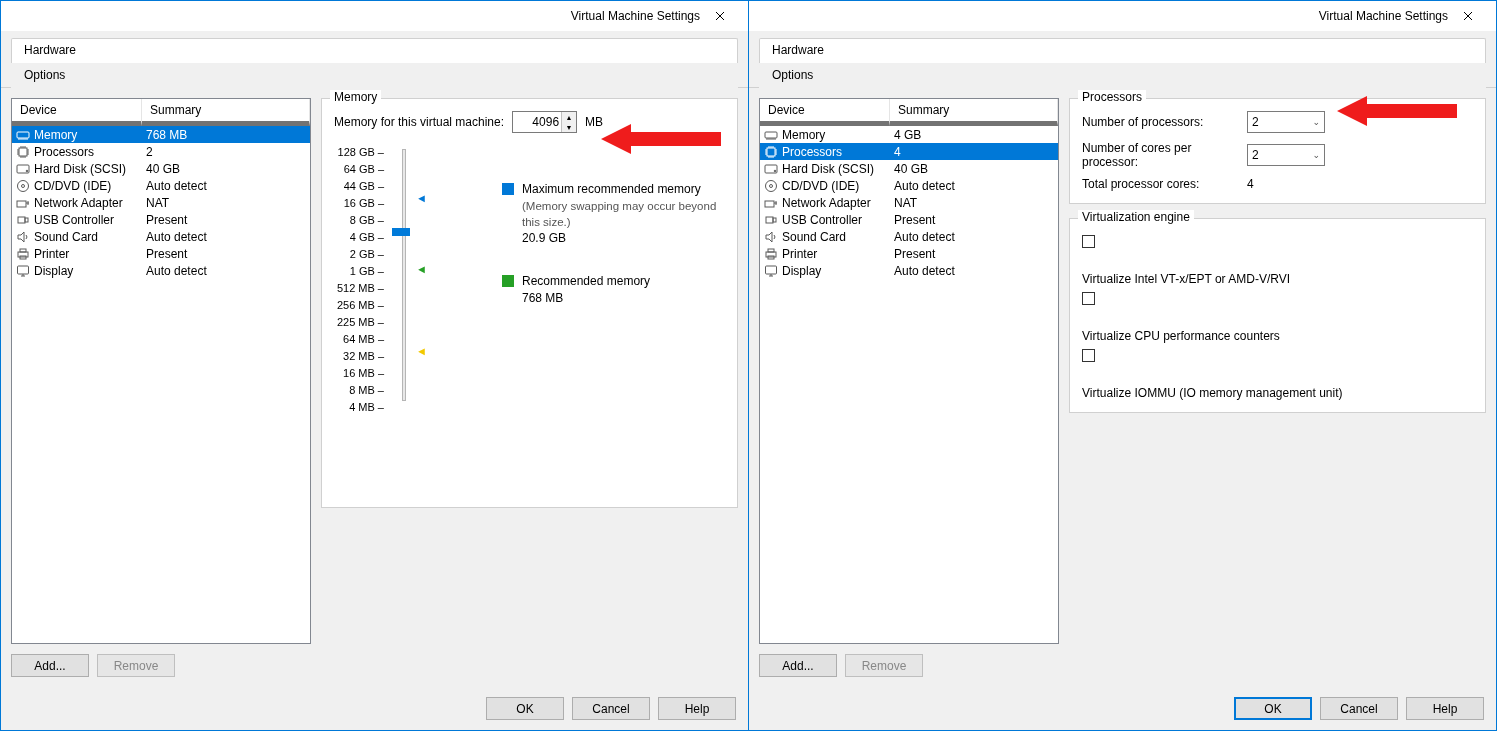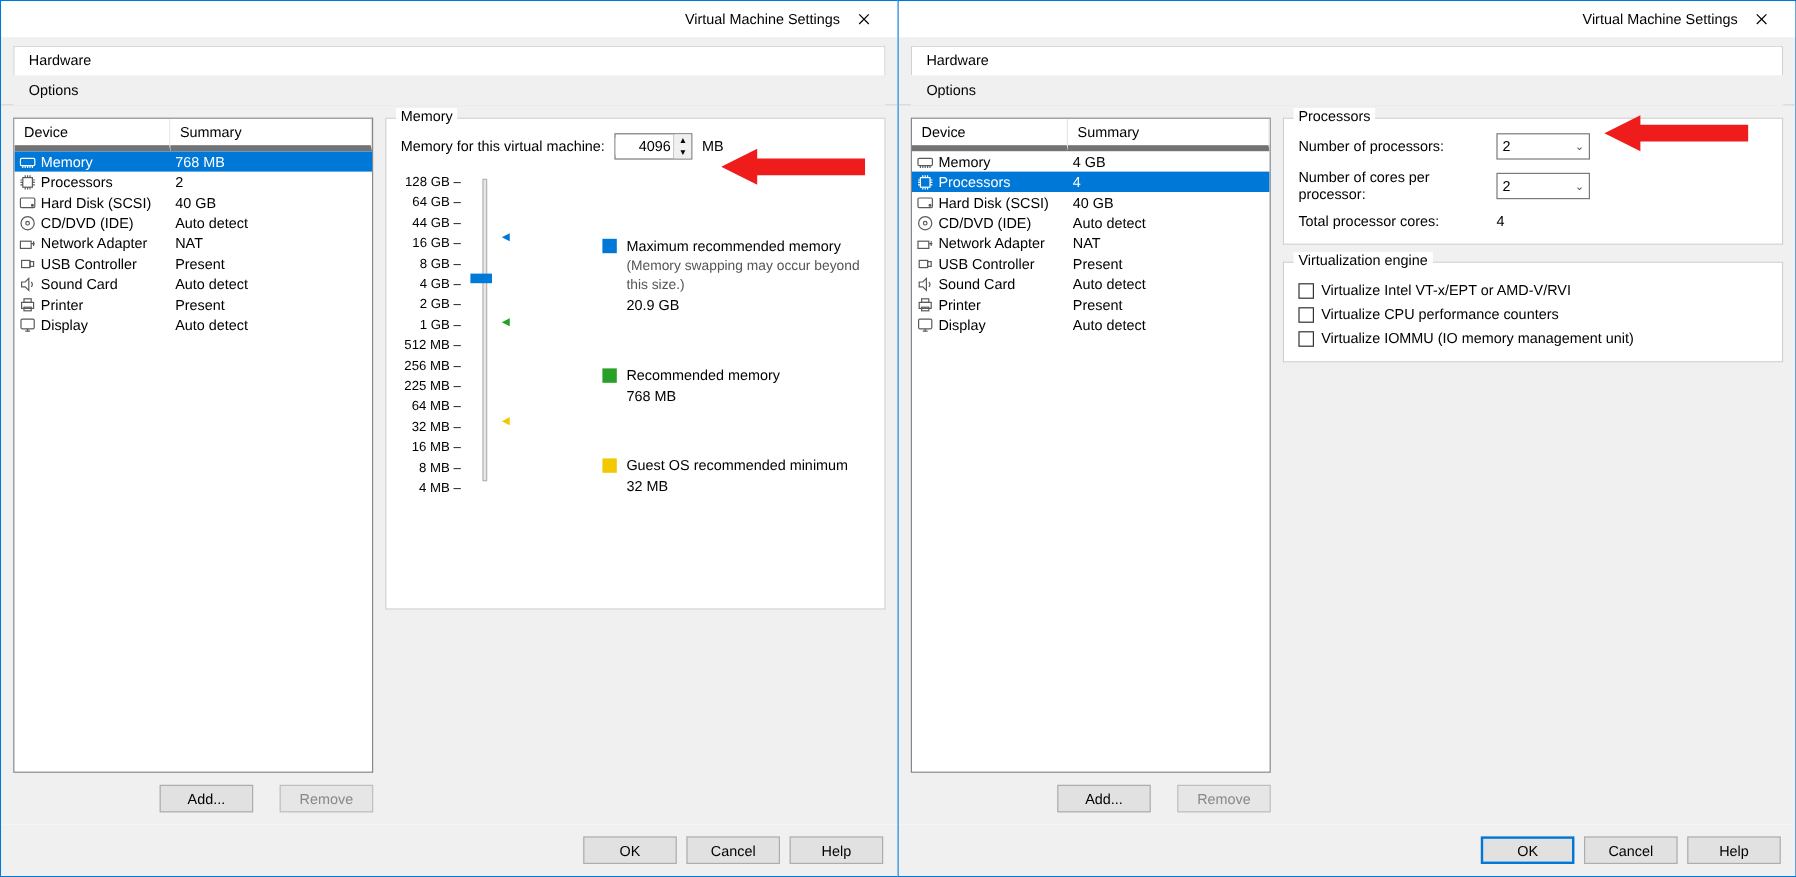--- a/index.html
+++ b/index.html
@@ -22,52 +22,52 @@
 .device-header div { padding: 4px 8px; font-weight: normal; border-right: 1px solid #e5e5e5; border-bottom: 5px solid #737373; background: #fff; }
 .dh-device { width: 130px; }
 .dh-summary { flex: 1; }
 .device-row { display: flex; cursor: pointer; height: 17px; align-items: center; }
 .device-row .dr-device { width: 130px; padding-left: 4px; display: flex; align-items: center; gap: 4px; }
 .device-row .dr-summary { flex: 1; padding-left: 4px; }
 .device-row.selected { background: #0078d7; color: #fff; }
 .dev-icon { width: 14px; height: 14px; display: inline-flex; align-items: center; justify-content: center; }
 .dev-icon svg { width: 14px; height: 14px; stroke: #5a5a5a; fill: none; stroke-width: 1; }
 .device-row.selected .dev-icon svg { stroke: #fff; }
-.left-buttons { display: flex; justify-content: flex-end; gap: 22px; margin-top: 10px; }
+.left-buttons { display: flex; justify-content: flex-start; gap: 8px; margin-top: 10px; }
 .btn { min-width: 78px; height: 23px; border: 1px solid #adadad; background: #e1e1e1; cursor: pointer; font-size: 12px; }
 .btn:disabled, .btn.disabled { color: #888; background: #e6e6e6; border-color: #bfbfbf; cursor: default; }
 .btn.primary { border: 2px solid #0078d7; background: #e1e1e1; }
 .footer { display: flex; justify-content: flex-end; gap: 8px; padding: 10px 12px; background: #f0f0f0; }
 .groupbox { border: 1px solid #d0d0d0; padding: 12px 12px; position: relative; background: #fff; }
 .groupbox-label { position: absolute; top: -9px; left: 8px; background: #fff; padding: 0 4px; }
 .mem-desc { margin-bottom: 10px; line-height: 1.4; }
 .mem-row { display: flex; align-items: center; gap: 8px; margin-bottom: 12px; }
 .spinner { display: flex; align-items: center; border: 1px solid #7a7a7a; background: #fff; height: 22px; }
 .spinner input { width: 48px; text-align: right; border: none; outline: none; padding: 0 2px 0 4px; font-size: 12px; }
 .spinner-btns { display: flex; flex-direction: column; border-left: 1px solid #c0c0c0; }
 .spinner-btns div { width: 14px; height: 10px; display: flex; align-items: center; justify-content: center; font-size: 7px; cursor: pointer; background: #f0f0f0; line-height: 1; }
 .mem-slider-area { display: flex; gap: 4px; }
 .mem-ticks { width: 50px; text-align: right; display: flex; flex-direction: column; gap: 3px; }
 .mem-ticks div { height: 14px; line-height: 14px; font-size: 11px; }
 .mem-track { width: 40px; position: relative; height: 260px; }
 .track-line { position: absolute; left: 14px; top: 4px; bottom: 4px; width: 4px; background: #e8e8e8; border: 1px solid #b5b5b5; }
 .track-thumb { position: absolute; left: 4px; width: 18px; height: 8px; background: #007ad9; }
 .arrow-marker { position: absolute; font-size: 11px; }
 .mem-legend { flex: 1; padding-left: 70px; padding-top: 36px; display: flex; flex-direction: column; gap: 6px; }
-.legend-item { display: flex; gap: 8px; align-items: flex-start; margin-top: 16px; }
+.legend-item { display: flex; gap: 8px; align-items: flex-start; }
 .swatch { width: 12px; height: 12px; margin-top: 2px; flex-shrink: 0; }
 .legend-text { line-height: 1.4; }
 .legend-sub { color: #555; font-size: 11.5px; }
 .proc-rows { display: flex; flex-direction: column; gap: 8px; }
 .proc-row { display: flex; align-items: center; }
 .proc-label { width: 165px; }
 .proc-select { width: 78px; height: 22px; border: 1px solid #7a7a7a; background: #fff; display: flex; align-items: center; padding: 0 4px; justify-content: space-between; cursor: pointer; }
 .proc-select .sel-arrow { font-size: 9px; color: #555; }
 .virt-rows { display: flex; flex-direction: column; gap: 6px; margin-top: 4px; }
-.chk-row { display: flex; align-items: flex-end; gap: 6px; }
+.chk-row { display: flex; align-items: flex-start; gap: 24px; flex-direction: column; }
 .chk { width: 13px; height: 13px; border: 1px solid #333; background: #fff; cursor: pointer; }
 .red-arrow { position: absolute; z-index: 10; pointer-events: none; }
 .red-arrow svg { width: 120px; height: 40px; }
 </style>
 </head>
 <body>
 
 <div class="split">
 
 <div class="dialog">
@@ -258,27 +258,20 @@
             </div>
             <div style="height:14px"></div>
             <div class="legend-item">
               <div class="swatch" style="background:#26a026"></div>
               <div class="legend-text">
                 <div>Recommended memory</div>
                 <div>768 MB</div>
               </div>
             </div>
             <div style="height:14px"></div>
-            <div class="legend-item">
-              <div class="swatch" style="background:#f2c900"></div>
-              <div class="legend-text">
-                <div>Guest OS recommended minimum</div>
-                <div>32 MB</div>
-              </div>
-            </div>
           </div>
         </div>
       </div>
     </div>
   </div>
   <div class="footer">
     <button class="btn">OK</button>
     <button class="btn">Cancel</button>
     <button class="btn">Help</button>
   </div>

